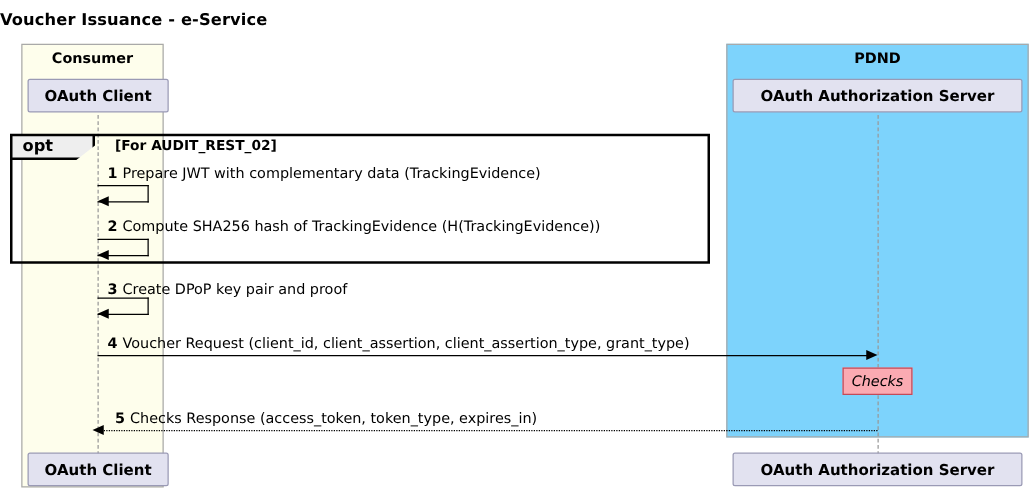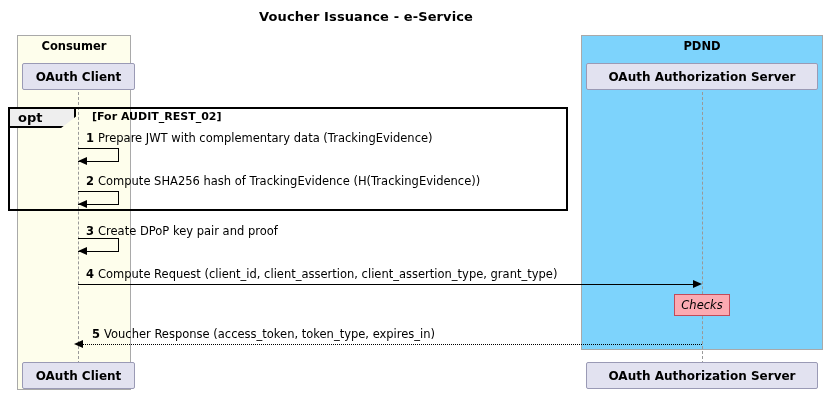--- a/index.html
+++ b/index.html
@@ -18,21 +18,21 @@
     overflow: hidden;
     background: #ffffff;
   }
 
   
   .diagram-title {
     position: absolute;
     left: 0;
     top: 9px;
     width: 732px;
-    text-align: center;
+    text-align: left;
     font-size: 13px;
     font-weight: bold;
     color: #000000;
     letter-spacing: 0.1px;
   }
 
   
   .group-box {
     position: absolute;
     box-sizing: border-box;
@@ -245,27 +245,27 @@
 
   <div class="msg-label" style="left:86px; top:224px;">
     <span class="seq">3 </span>
     <span>Create DPoP key pair and proof</span>
   </div>
   <div class="self-loop" style="left:78px; top:238px; width:41px; height:14px;"></div>
   <div class="arrow-left" style="left:78px; top:247px;"></div>
 
   <div class="msg-label" style="left:86px; top:267px;">
     <span class="seq">4 </span>
-    <span>Compute Request (client_id, client_assertion, client_assertion_type, grant_type)</span>
+    <span>Voucher Request (client_id, client_assertion, client_assertion_type, grant_type)</span>
   </div>
   <div class="msg-line-solid" style="left:78px; top:284px; width:616px;"></div>
   <div class="arrow-right" style="left:693px; top:280px;"></div>
 
   <div class="note-box" style="left:674px; top:294px; width:56px; height:22px;">Checks</div>
 
   <div class="msg-label" style="left:92px; top:327px;">
     <span class="seq">5 </span>
-    <span>Voucher Response (access_token, token_type, expires_in)</span>
+    <span>Checks Response (access_token, token_type, expires_in)</span>
   </div>
   <div class="msg-line-dotted" style="left:78px; top:344px; width:624px;"></div>
   <div class="arrow-left" style="left:74px; top:340px;"></div>
 
 </div>
 
 </body></html>

